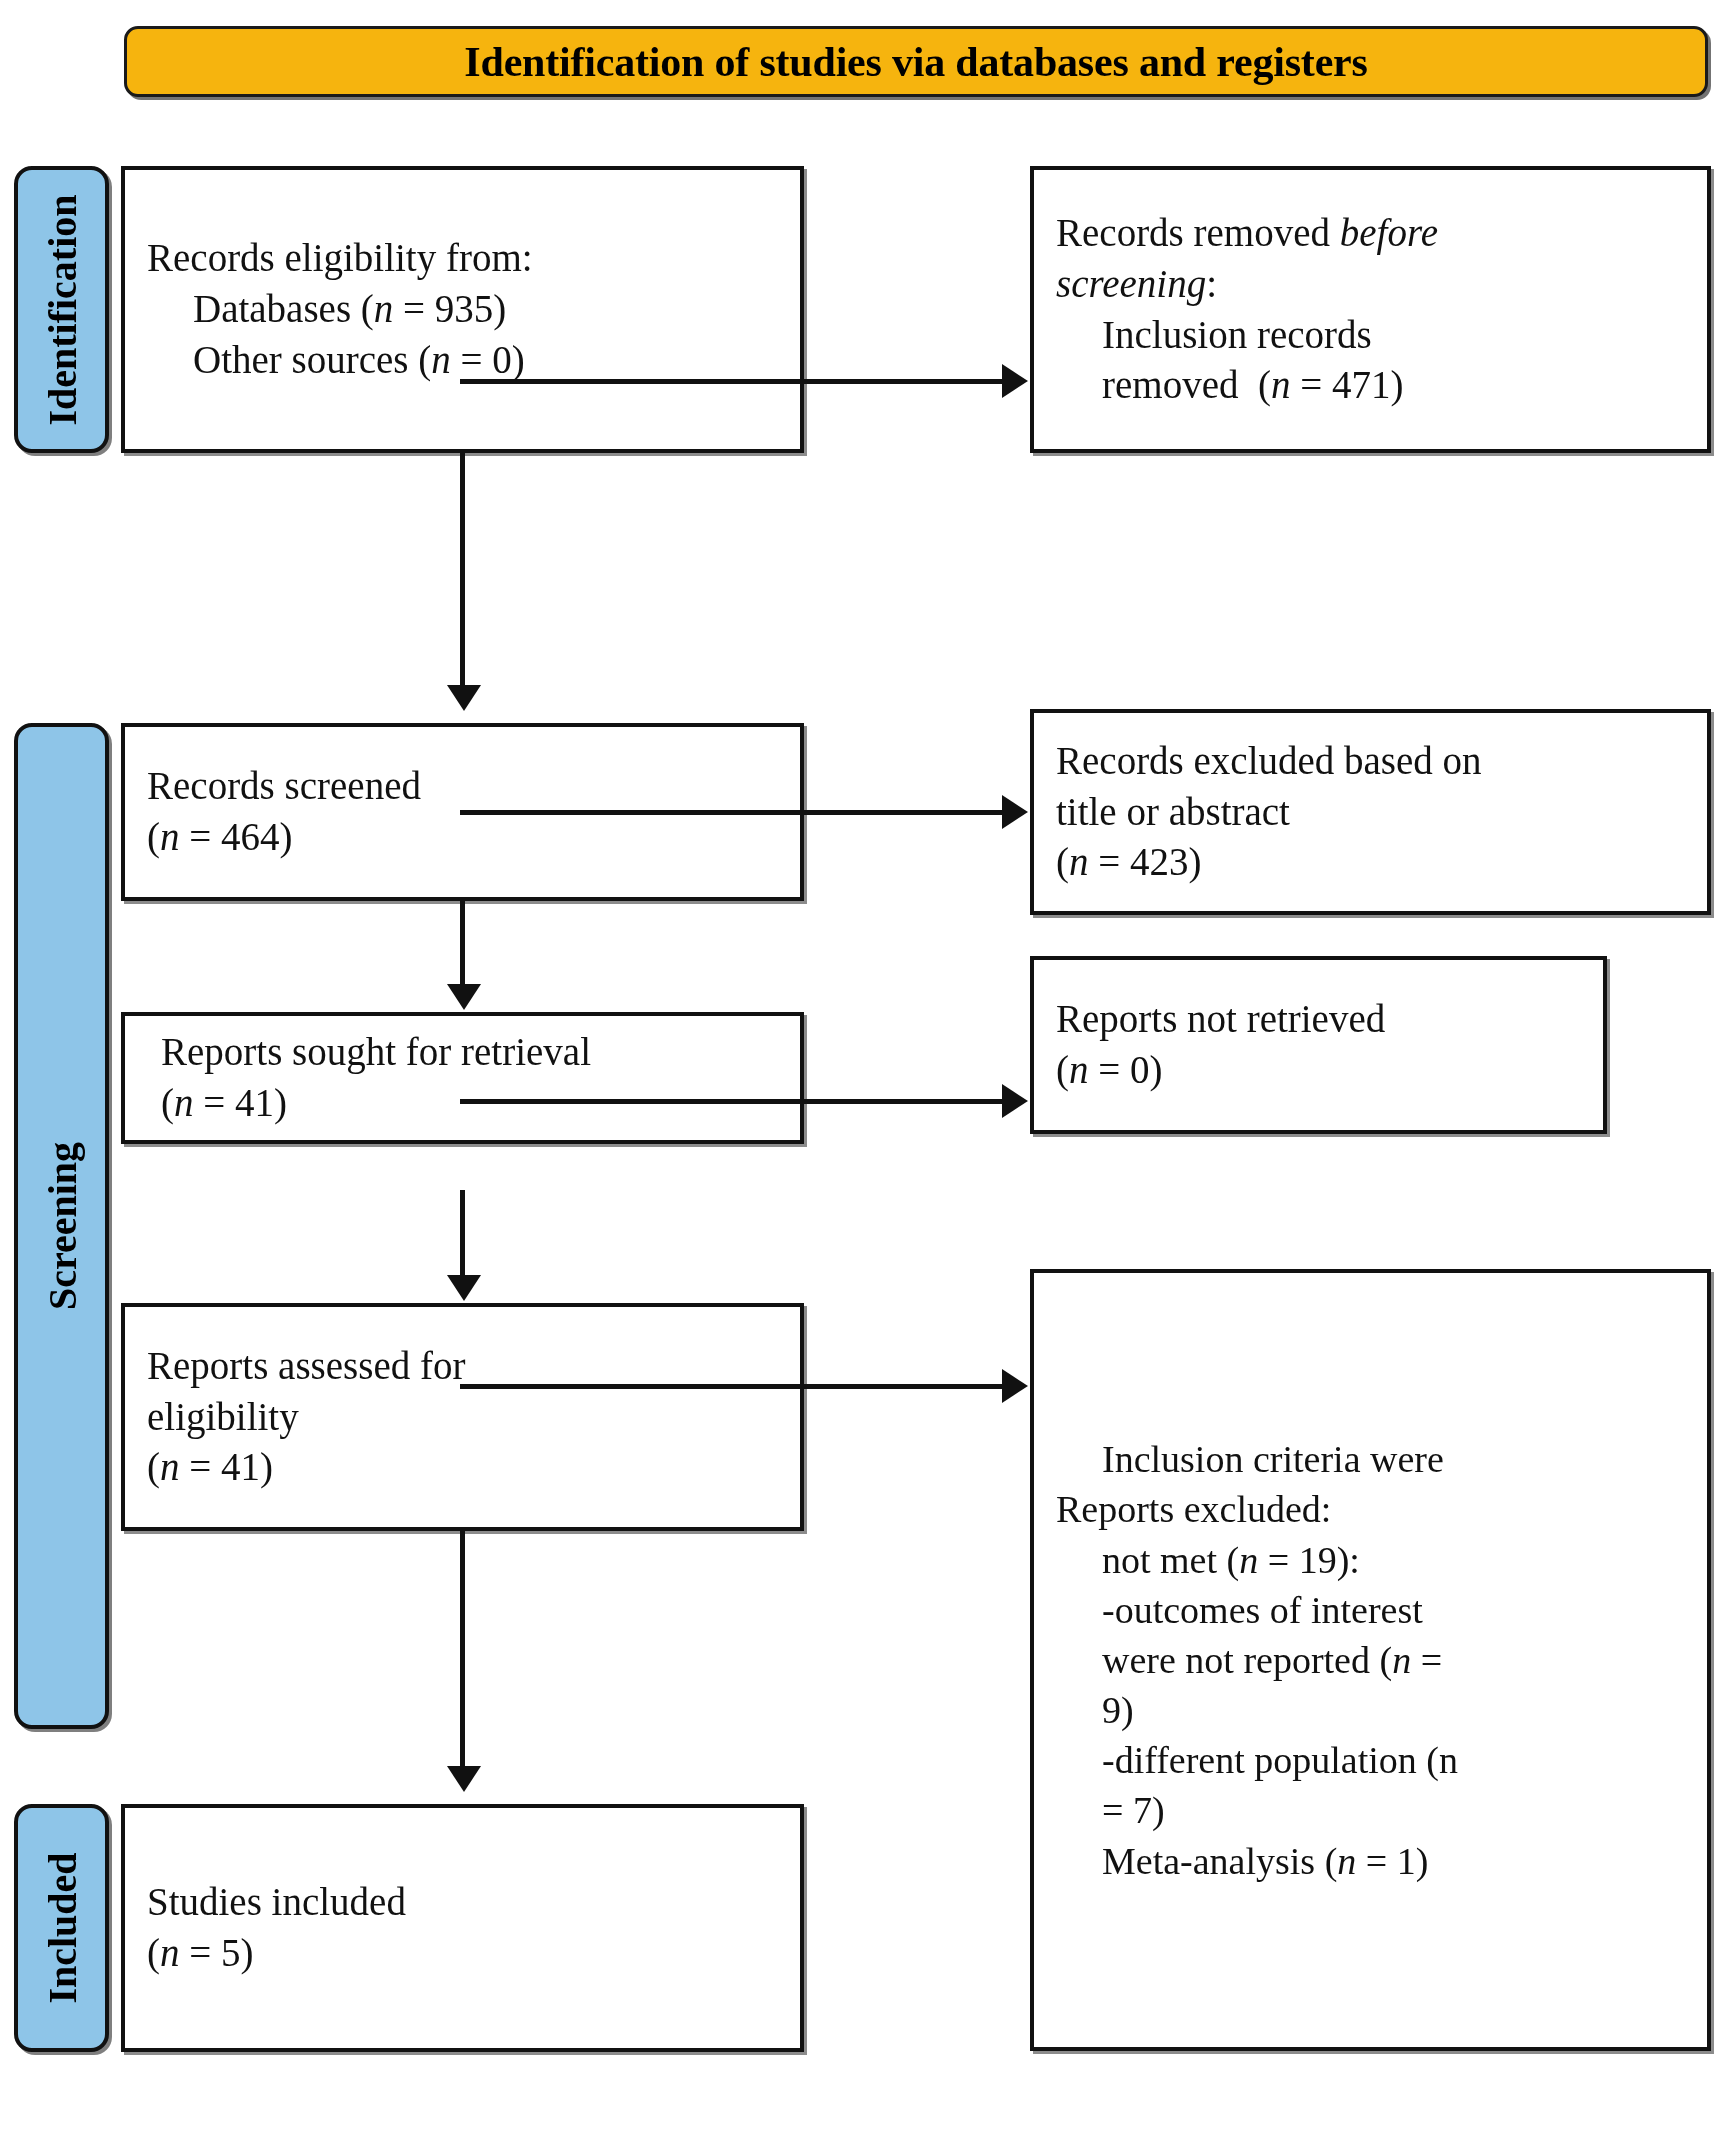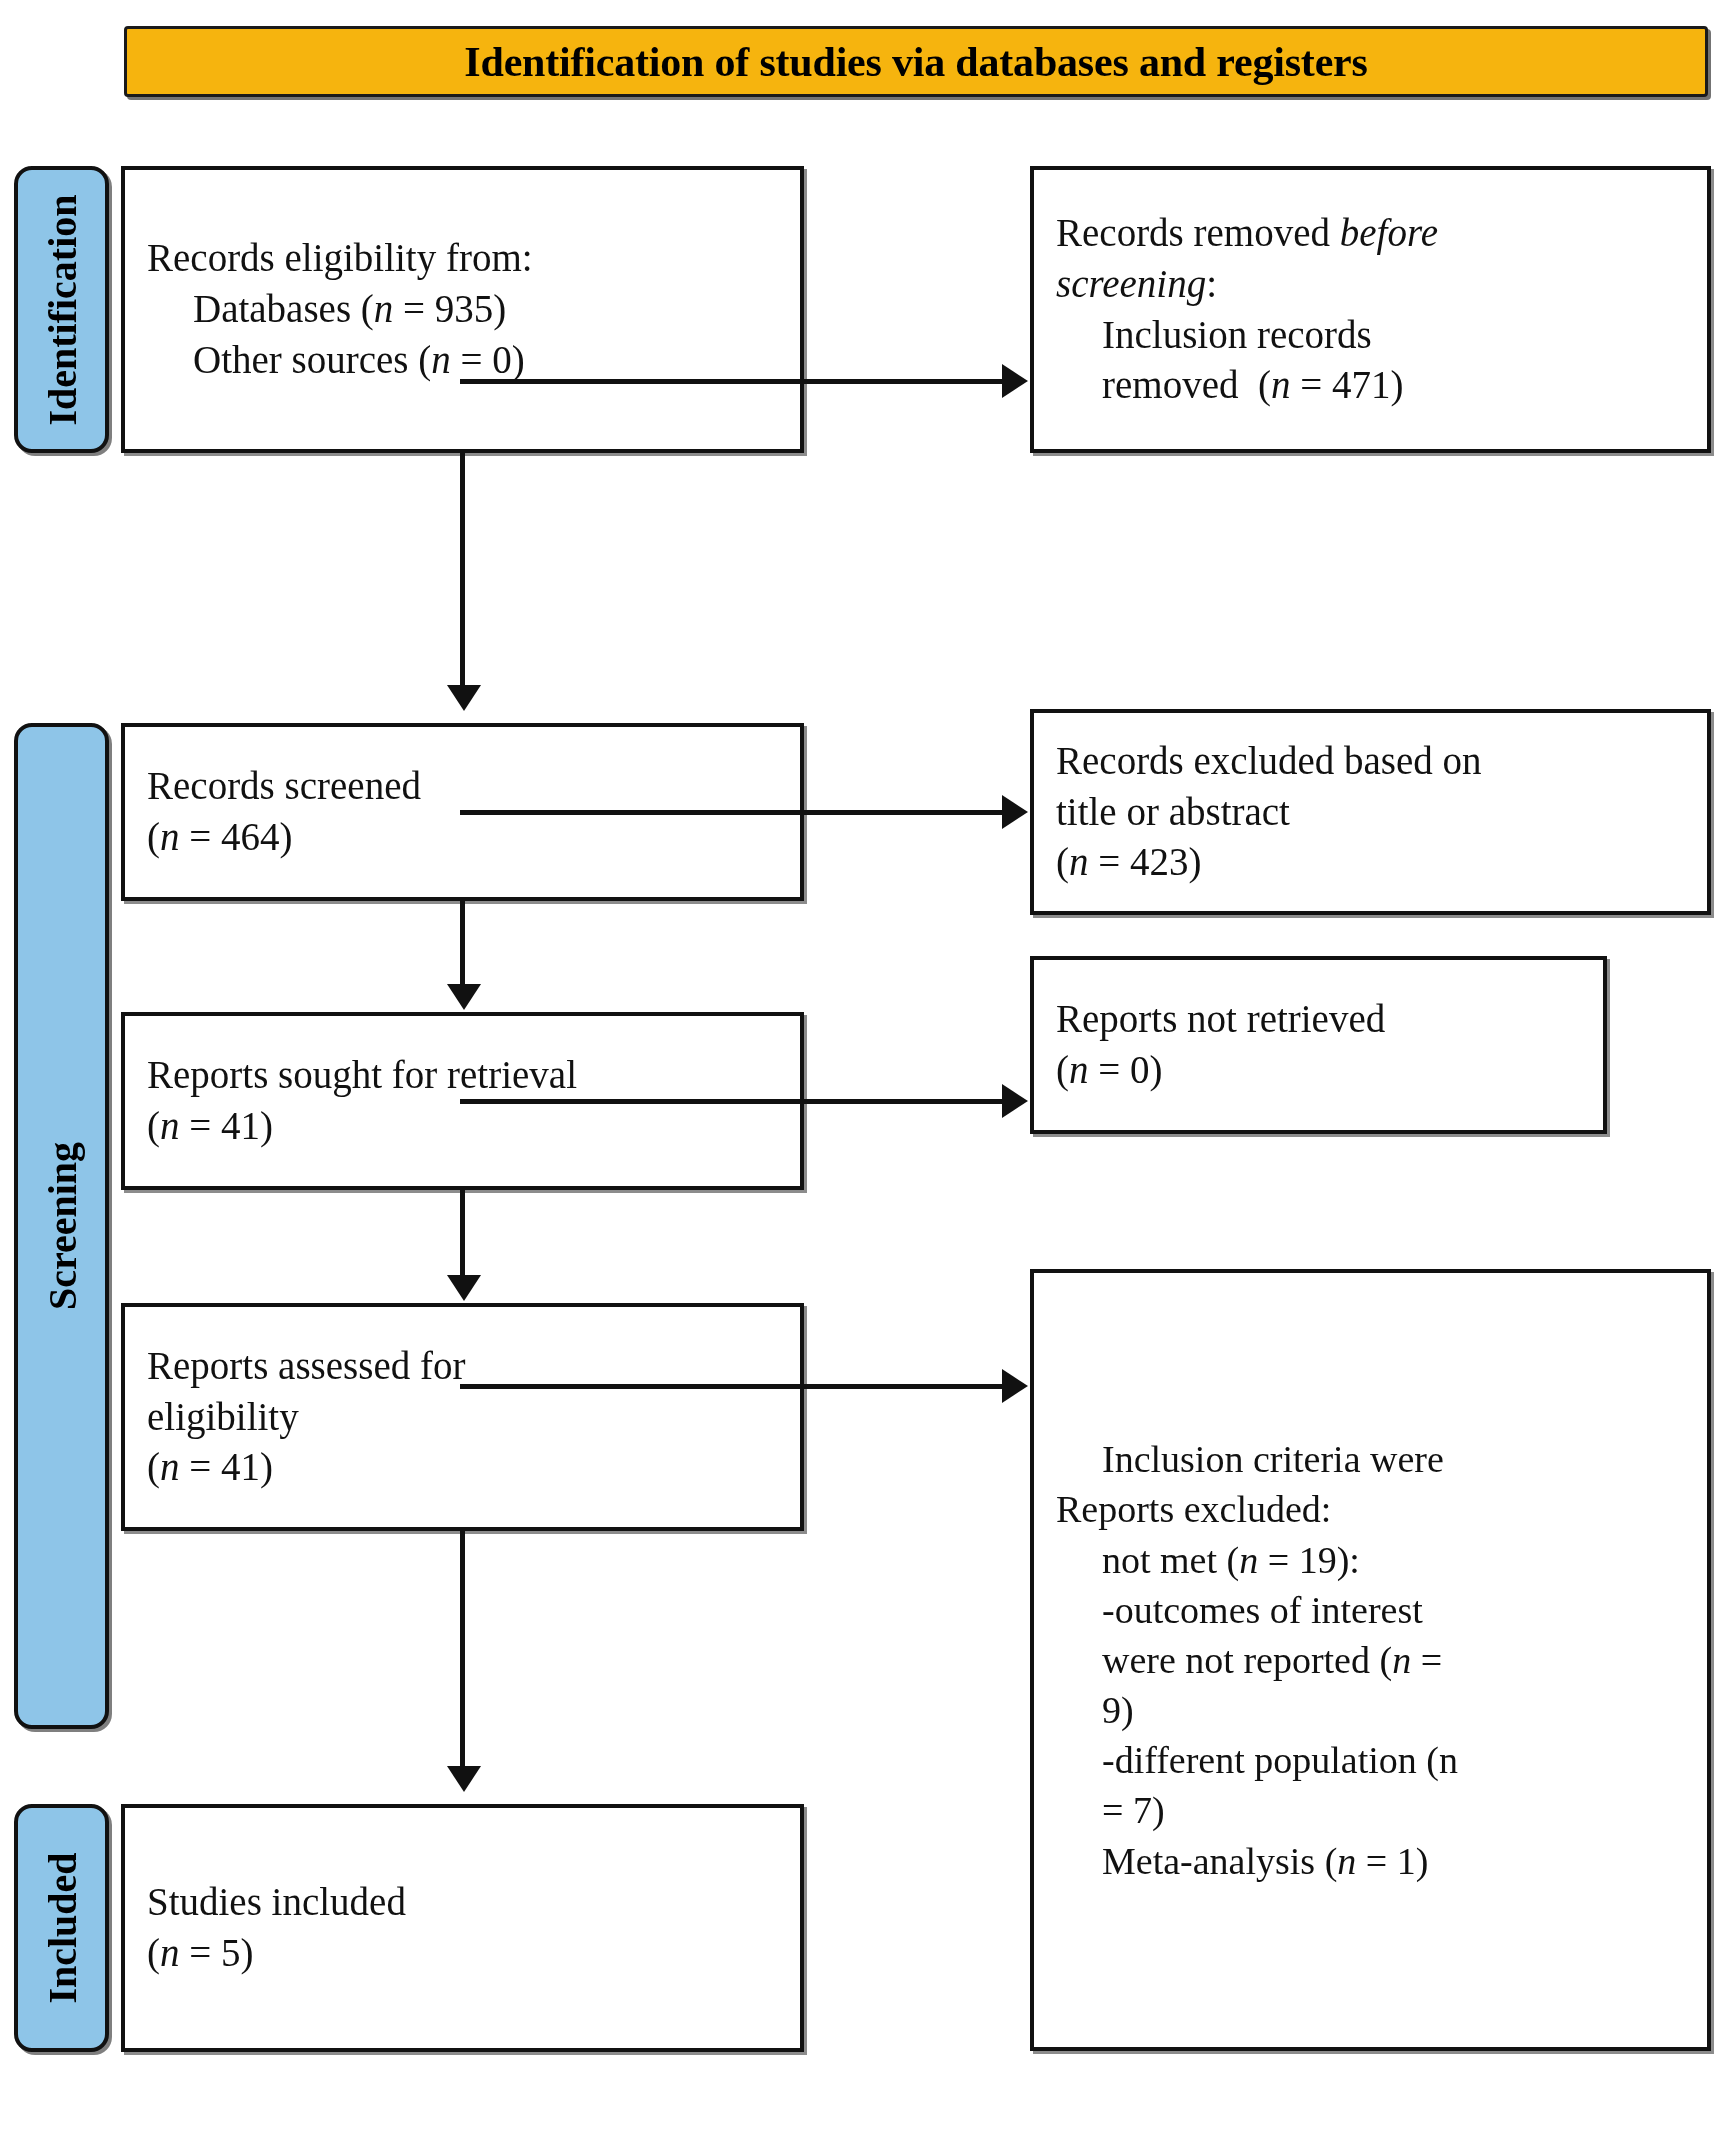--- a/index.html
+++ b/index.html
@@ -21,21 +21,21 @@
 
   
   .banner {
     position: absolute;
     left: 124px;
     top: 26px;
     width: 1584px;
     height: 71px;
     background: #F6B40E;
     border: 3px solid #1a1a1a;
-    border-radius: 4px;
+    border-radius: 14px;
     box-sizing: border-box;
     display: flex;
     align-items: center;
     justify-content: center;
     box-shadow: 3px 3px 0 rgba(0,0,0,0.55);
   }
   .banner-text {
     font-weight: bold;
     font-size: 42px;
     color: #000000;
@@ -86,21 +86,21 @@
     padding: 0 22px;
   }
   .box-body .ln { display: block; white-space: pre-wrap; }
   .box-body .indent { padding-left: 46px; }
   .box-body em { font-style: italic; }
   .box-body .nvar { font-style: italic; }
 
   
   #box-identified  { left: 121px;  top: 166px;  width: 683px;  height: 287px; }
   #box-screened    { left: 121px;  top: 723px;  width: 683px;  height: 178px; }
-  #box-sought      { left: 121px;  top: 1012px; width: 683px;  height: 178px; }
+  #box-sought      { left: 121px;  top: 1012px; width: 683px;  height: 132px; padding-left: 14px; }
   #box-assessed    { left: 121px;  top: 1303px; width: 683px;  height: 228px; font-family: Liberation Serif, serif; }
   #box-included    { left: 121px;  top: 1804px; width: 683px;  height: 248px; }
 
   
   #box-removed     { left: 1030px; top: 166px;  width: 681px;  height: 287px; }
   #box-excluded-ta { left: 1030px; top: 709px;  width: 681px;  height: 206px; }
   #box-notretr     { left: 1030px; top: 956px; width: 577px;  height: 178px; }
   #box-excluded    { left: 1030px; top: 1269px; width: 681px;  height: 782px; }
   #box-excluded .box-body { font-size: 38px; line-height: 1.32; }
 

